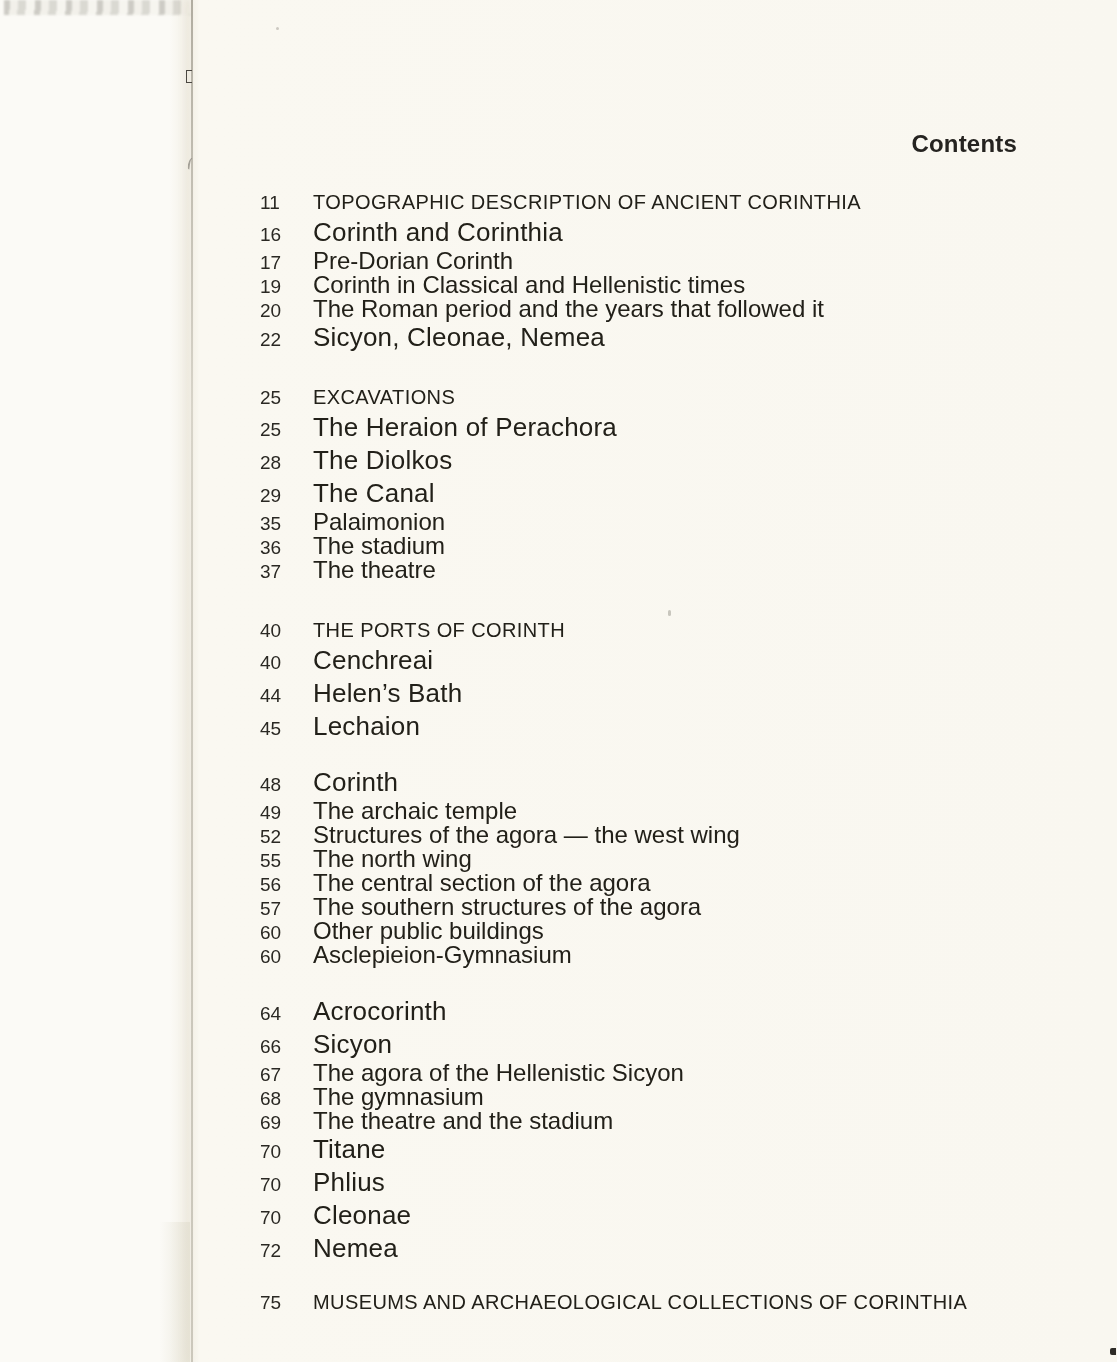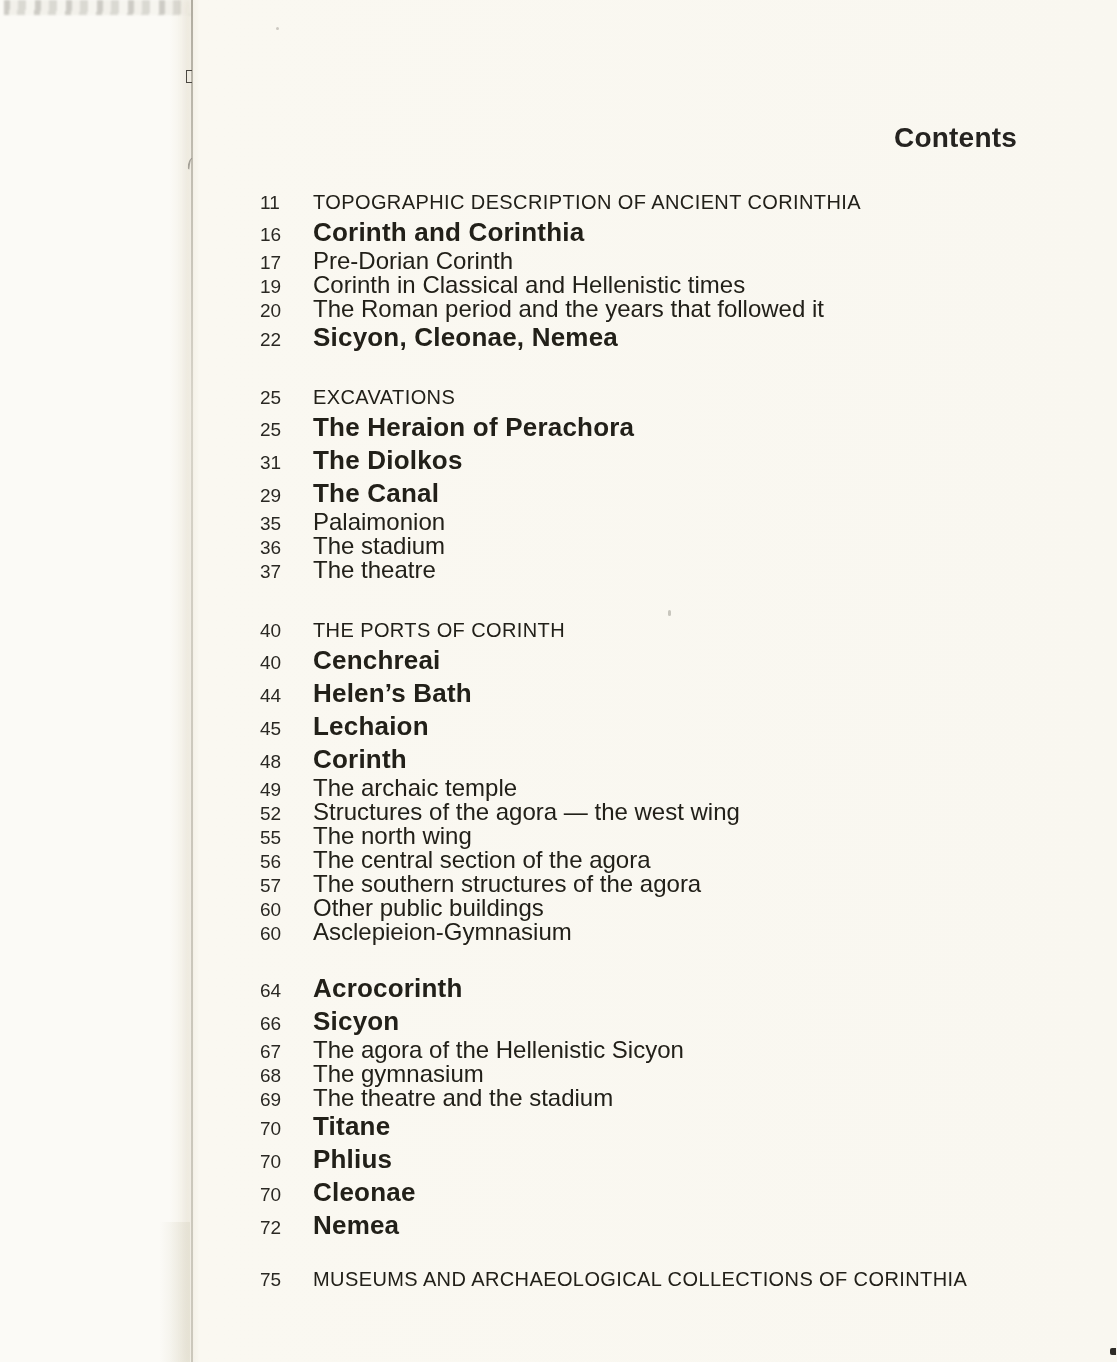--- a/index.html
+++ b/index.html
@@ -69,39 +69,39 @@
     width: 6px; height: 7px;
     background: #2e2c28;
     border-radius: 2px 0 0 2px;
   }
   .faint-dot-a { position: absolute; left: 276px; top: 27px; width: 3px; height: 3px; background: rgba(120,115,105,0.35); border-radius: 50%; }
   .faint-dot-b { position: absolute; left: 668px; top: 610px; width: 3px; height: 6px; background: rgba(110,105,95,0.35); border-radius: 2px; }
 
   
   .contents-header {
     position: absolute;
-    top: 122px;
+    top: 130px;
     right: 100px;
-    font-size: 28px;
+    font-size: 24px;
     font-weight: bold;
     letter-spacing: 0.2px;
     color: #252320;
   }
 
   
   .toc {
     position: absolute;
     top: 188px;
     left: 260px;
     width: 820px;
   }
   .toc-group { margin-top: 0; }
   .toc-group:nth-child(2) { margin-top: 28px; }
   .toc-group:nth-child(3) { margin-top: 33px; }
-  .toc-group:nth-child(4) { }
+  .toc-group:nth-child(4) { margin-top: 23px; }
   .toc-group:nth-child(5) { margin-top: 28px; }
   .toc-group:nth-child(6) { margin-top: 22px; }
 
   .row {
     display: flex;
     align-items: baseline;
     white-space: nowrap;
   }
   .num {
     flex: 0 0 36px;
@@ -115,21 +115,20 @@
 
   .row.section .title {
     font-size: 20px;
     line-height: 28px;
     letter-spacing: 0.4px;
   }
   .row.major .title {
     font-size: 26px;
     line-height: 31px;
     letter-spacing: 0.2px;
-    font-weight: bold;
   }
   .row.minor .title {
     font-size: 24px;
     line-height: 22px;
   }
   .row.section { line-height: 28px; }
   .row.major { line-height: 31px; }
   .row.minor { line-height: 22px; }
 </style>
 </head>
@@ -177,21 +176,21 @@
       <div class="toc-group">
         <div class="row section">
           <span class="num">25</span>
           <span class="title">EXCAVATIONS</span>
         </div>
         <div class="row major">
           <span class="num">25</span>
           <span class="title">The Heraion of Perachora</span>
         </div>
         <div class="row major">
-          <span class="num">31</span>
+          <span class="num">28</span>
           <span class="title">The Diolkos</span>
         </div>
         <div class="row major">
           <span class="num">29</span>
           <span class="title">The Canal</span>
         </div>
         <div class="row minor">
           <span class="num">35</span>
           <span class="title">Palaimonion</span>
         </div>

